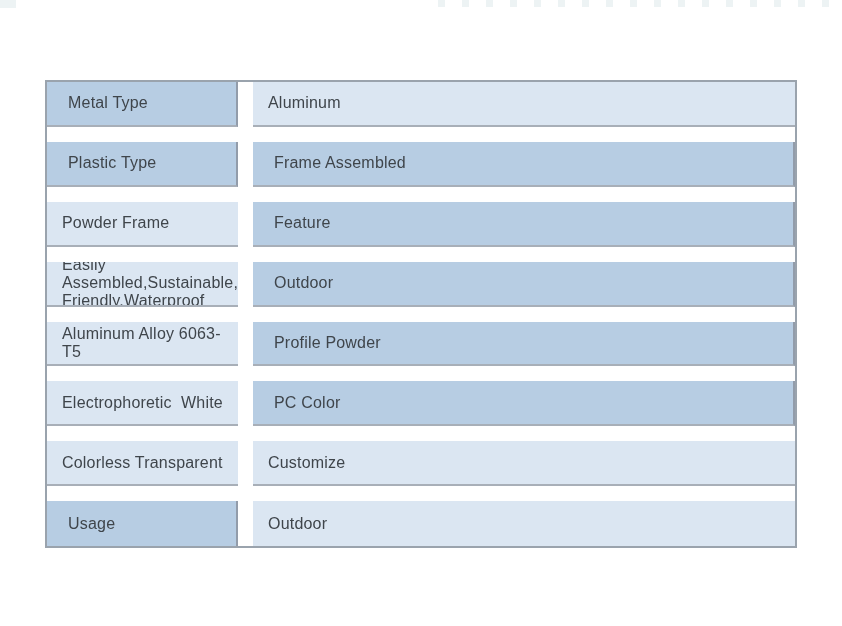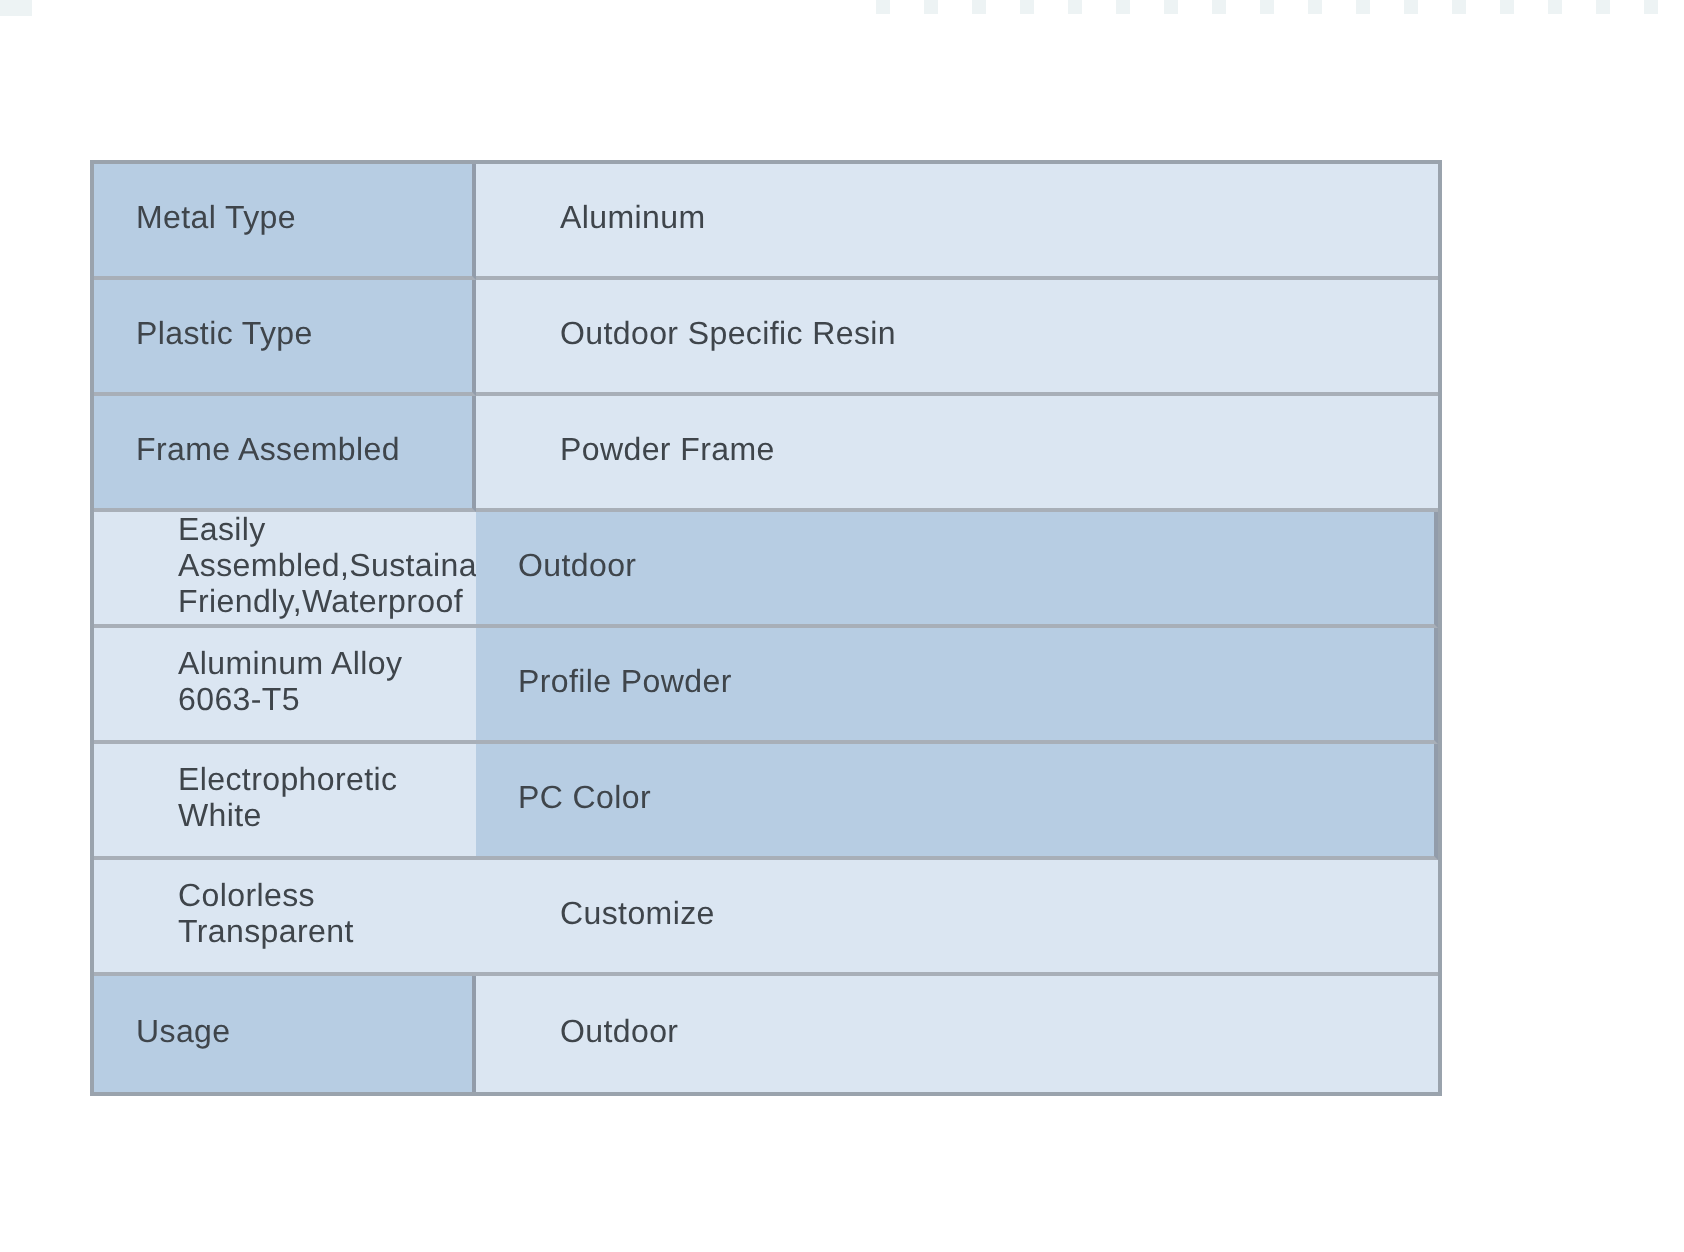--- a/index.html
+++ b/index.html
@@ -35,27 +35,28 @@
     left: 0;
     top: 0;
     width: 16px;
     height: 8px;
     background: var(--artifact, #edf3f4);
   }
   .spec-table {
     position: absolute;
     left: 45px;
     top: 80px;
-    width: 676px;
+    width: 752px;
     height: 468px;
     box-sizing: border-box;
     border: 2px solid var(--grid-line, #9aa3ad);
     display: grid;
     grid-template-columns: 191px 1fr;
     grid-auto-rows: 1fr;
+    gap: 15px;
   }
   .cell {
     box-sizing: border-box;
     display: flex;
     align-items: center;
     font-size: 16px;
     letter-spacing: 0.2px;
     color: var(--text, #3f454b);
     border-bottom: 2px solid var(--row-line, #a8afb8);
     white-space: pre-wrap;
@@ -64,42 +65,42 @@
   .cell.last {
     border-bottom: none;
   }
   .cell.label {
     background: var(--label-column-bg, #b7cde3);
     border-right: 2px solid var(--divider-line, #929caa);
     padding-left: 21px;
   }
   .cell.value {
     background: var(--value-column-bg, #dbe6f2);
-    padding-left: 42px;
+    padding-left: 15px;
   }
 </style>
 </head>
 <body>
 
 <div class="page">
 
   <div class="artifact-corner"></div>
   <div class="artifact-dashes"></div>
 
   <div class="spec-table">
 
     <div class="cell label">Metal Type</div>
     <div class="cell value">Aluminum</div>
 
     <div class="cell label">Plastic Type</div>
-    <div class="cell value">Outdoor Specific Resin</div>
 
     <div class="cell label">Frame Assembled</div>
     <div class="cell value">Powder Frame</div>
 
+    <div class="cell label">Feature</div>
     <div class="cell value">Easily Assembled,Sustainable,ECO Friendly,Waterproof</div>
 
     <div class="cell label">Outdoor</div>
     <div class="cell value">Aluminum Alloy 6063-T5</div>
 
     <div class="cell label">Profile Powder</div>
     <div class="cell value">Electrophoretic  White</div>
 
     <div class="cell label">PC Color</div>
     <div class="cell value">Colorless Transparent</div>

